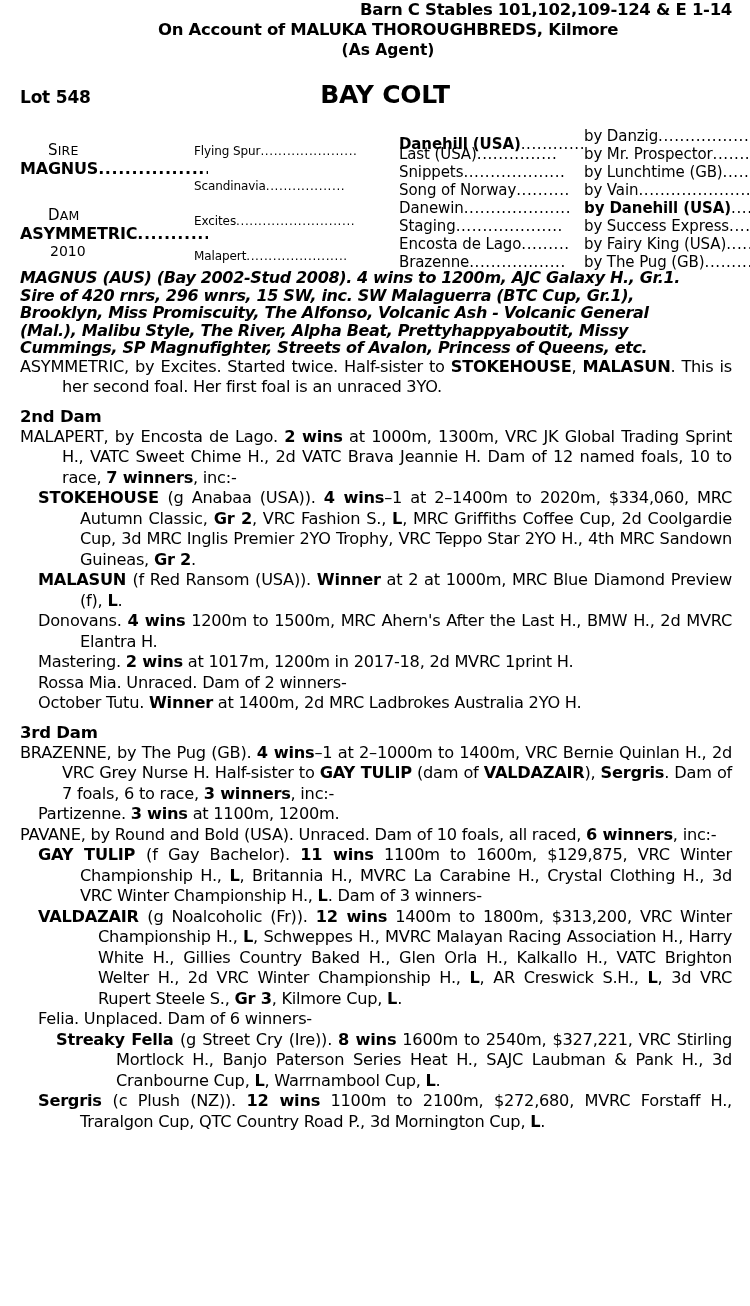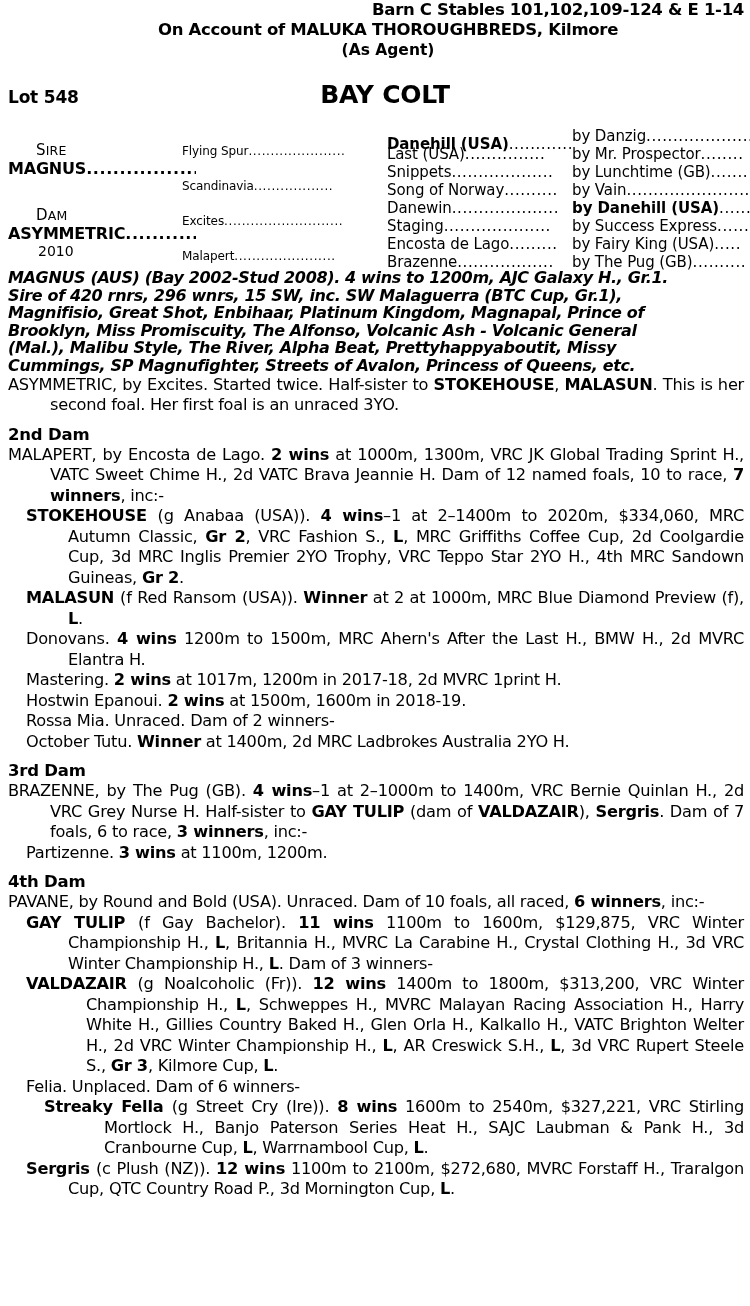--- a/index.html
+++ b/index.html
@@ -13,21 +13,21 @@
     overflow: hidden;
     font-family: "DejaVu Sans", sans-serif;
     color: #000000;
     -webkit-font-smoothing: none;
   }
   .page {
     width: 750px;
     height: 1262px;
     position: relative;
     box-sizing: border-box;
-    padding: 0 4px;
+    padding: 0 16px;
   }
 
   
   .hdr-barn {
     font-family: "DejaVu Sans", sans-serif;
     font-weight: bold;
     font-size: 16.5px;
     text-align: right;
     line-height: 19px;
     letter-spacing: -0.3px;
@@ -275,47 +275,44 @@
       <div class="ggp" style="top:94px"><span>by Success Express</span><span class="dots">......</span></div>
       <div class="ggp" style="top:112px"><span>by Fairy King (USA)</span><span class="dots">.....</span></div>
       <div class="ggp" style="top:130px"><span>by The Pug (GB)</span><span class="dots">..........</span></div>
     </div>
 
   </div>
 
   <div class="sire-para">
       <span>MAGNUS (AUS) (Bay 2002-Stud 2008). 4 wins to 1200m, AJC Galaxy H., Gr.1.</span>
       <span>Sire of 420 rnrs, 296 wnrs, 15 SW, inc. SW Malaguerra (BTC Cup, Gr.1),</span>
-      <span>Magnifisio, Great Shot, Enbihaar, Platinum Kingdom, Magnapal, Prince of</span>
       <span>Brooklyn, Miss Promiscuity, The Alfonso, Volcanic Ash - Volcanic General</span>
       <span>(Mal.), Malibu Style, The River, Alpha Beat, Prettyhappyaboutit, Missy</span>
       <span>Cummings, SP Magnufighter, Streets of Avalon, Princess of Queens, etc.</span>
     </div>
 
   <div id="dam-sections">
       <div class="blk">
         <p class="ln h1"><span>ASYMMETRIC, </span><span class="i">by Excites</span><span>. Started twice. Half-sister to </span><span class="b">STOKEHOUSE</span><span>, </span><span class="b">MALASUN</span><span>. This is her second foal. Her first foal is an unraced 3YO.</span></p>
       </div>
       <div class="dam-head">2nd Dam</div>
       <div class="blk">
         <p class="ln h1"><span>MALAPERT, </span><span class="i">by Encosta de Lago</span><span>. </span><span class="b">2 wins</span><span> at 1000m, 1300m, VRC JK Global Trading Sprint H., VATC Sweet Chime H., 2d VATC Brava Jeannie H. Dam of 12 named foals, 10 to race, </span><span class="b">7 winners</span><span>, inc:-</span></p>
         <p class="ln h2"><span class="b">STOKEHOUSE </span><span class="i">(g Anabaa (USA))</span><span>. </span><span class="b">4 wins</span><span>–1 at 2–1400m to 2020m, $334,060, MRC Autumn Classic, </span><span class="b">Gr 2</span><span>, VRC Fashion S., </span><span class="b">L</span><span>, MRC Griffiths Coffee Cup, 2d Coolgardie Cup, 3d MRC Inglis Premier 2YO Trophy, VRC Teppo Star 2YO H., 4th MRC Sandown Guineas, </span><span class="b">Gr 2</span><span>.</span></p>
         <p class="ln h2"><span class="b">MALASUN </span><span class="i">(f Red Ransom (USA))</span><span>. </span><span class="b">Winner</span><span> at 2 at 1000m, MRC Blue Diamond Preview (f), </span><span class="b">L</span><span>.</span></p>
         <p class="ln h2"><span>Donovans. </span><span class="b">4 wins</span><span> 1200m to 1500m, MRC Ahern's After the Last H., BMW H., 2d MVRC Elantra H.</span></p>
         <p class="ln h2 nojust"><span>Mastering. </span><span class="b">2 wins</span><span> at 1017m, 1200m in 2017-18, 2d MVRC 1print H.</span></p>
-        <p class="ln h2 nojust"><span>Hostwin Epanoui. </span><span class="b">2 wins</span><span> at 1500m, 1600m in 2018-19.</span></p>
         <p class="ln h2 nojust"><span>Rossa Mia. Unraced. Dam of 2 winners-</span></p>
         <p class="ln h3 nojust"><span>October Tutu. </span><span class="b">Winner</span><span> at 1400m, 2d MRC Ladbrokes Australia 2YO H.</span></p>
       </div>
       <div class="dam-head">3rd Dam</div>
       <div class="blk">
         <p class="ln h1"><span>BRAZENNE, </span><span class="i">by The Pug (GB)</span><span>. </span><span class="b">4 wins</span><span>–1 at 2–1000m to 1400m, VRC Bernie Quinlan H., 2d VRC Grey Nurse H. Half-sister to </span><span class="b">GAY TULIP</span><span> (dam of </span><span class="b">VALDAZAIR</span><span>), </span><span class="b">Sergris</span><span>. Dam of 7 foals, 6 to race, </span><span class="b">3 winners</span><span>, inc:-</span></p>
         <p class="ln lead1 nojust"><span>Partizenne. </span><span class="b">3 wins</span><span> at 1100m, 1200m.</span></p>
       </div>
-      <div class="dam-head">4th Dam</div>
       <div class="blk">
         <p class="ln h1"><span>PAVANE, </span><span class="i">by Round and Bold (USA)</span><span>. Unraced. Dam of 10 foals, all raced, </span><span class="b">6 winners</span><span>, inc:-</span></p>
         <p class="ln h2"><span class="b">GAY TULIP </span><span class="i">(f Gay Bachelor)</span><span>. </span><span class="b">11 wins</span><span> 1100m to 1600m, $129,875, VRC Winter Championship H., </span><span class="b">L</span><span>, Britannia H., MVRC La Carabine H., Crystal Clothing H., 3d VRC Winter Championship H., </span><span class="b">L</span><span>. Dam of 3 winners-</span></p>
         <p class="ln h3"><span class="b">VALDAZAIR </span><span class="i">(g Noalcoholic (Fr))</span><span>. </span><span class="b">12 wins</span><span> 1400m to 1800m, $313,200, VRC Winter Championship H., </span><span class="b">L</span><span>, Schweppes H., MVRC Malayan Racing Association H., Harry White H., Gillies Country Baked H., Glen Orla H., Kalkallo H., VATC Brighton Welter H., 2d VRC Winter Championship H., </span><span class="b">L</span><span>, AR Creswick S.H., </span><span class="b">L</span><span>, 3d VRC Rupert Steele S., </span><span class="b">Gr 3</span><span>, Kilmore Cup, </span><span class="b">L</span><span>.</span></p>
         <p class="ln h2 nojust"><span>Felia. Unplaced. Dam of 6 winners-</span></p>
         <p class="ln h4"><span class="b">Streaky Fella </span><span class="i">(g Street Cry (Ire))</span><span>. </span><span class="b">8 wins</span><span> 1600m to 2540m, $327,221, VRC Stirling Mortlock H., Banjo Paterson Series Heat H., SAJC Laubman &amp; Pank H., 3d Cranbourne Cup, </span><span class="b">L</span><span>, Warrnambool Cup, </span><span class="b">L</span><span>.</span></p>
         <p class="ln h2"><span class="b">Sergris </span><span class="i">(c Plush (NZ))</span><span>. </span><span class="b">12 wins</span><span> 1100m to 2100m, $272,680, MVRC Forstaff H., Traralgon Cup, QTC Country Road P., 3d Mornington Cup, </span><span class="b">L</span><span>.</span></p>
       </div>
     </div>
 

